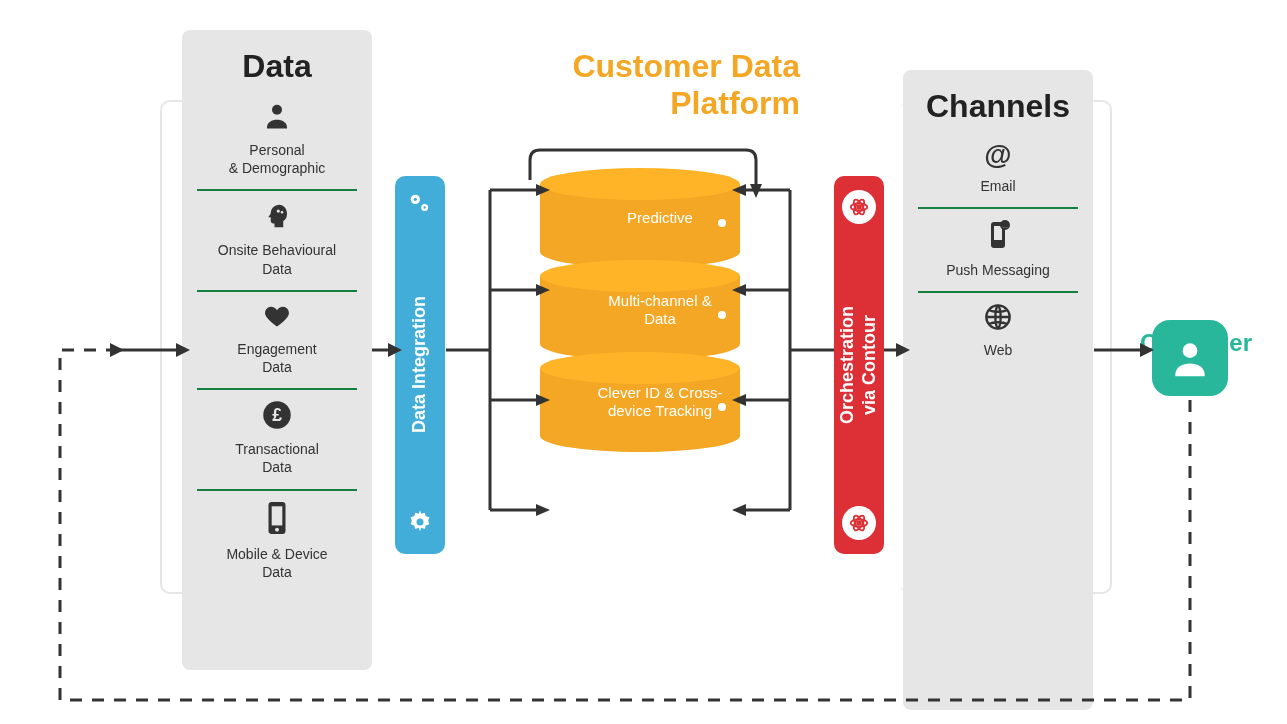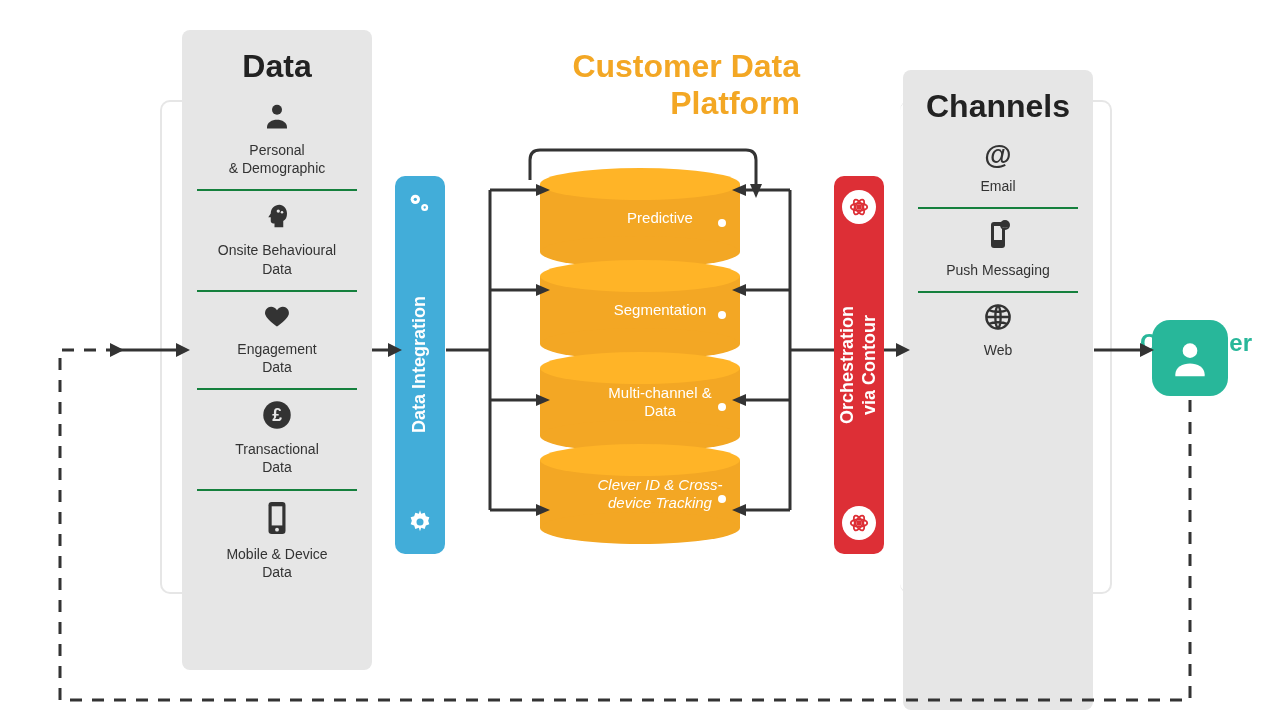--- a/index.html
+++ b/index.html
@@ -121,29 +121,25 @@
 
   <div class="cdp-title" style="left:480px;top:48px;width:320px;white-space:pre-line;">Customer Data
 Platform</div>
 
   <div class="cyl-stack" style="left:540px;top:184px;">
     <div class="cyl">
       <div class="cyl-label" style="white-space:pre-line;">Predictive</div>
         <div class="cyl-dot"></div>
     </div>
     <div class="cyl" style="margin-top:24px;">
-      <div class="cyl-label" style="white-space:pre-line;">Segmentation</div>
+      <div class="cyl-label" style="white-space:pre-line;">Multi-channel &amp;
+Data</div>
         <div class="cyl-dot"></div>
     </div>
     <div class="cyl" style="margin-top:24px;">
-      <div class="cyl-label" style="white-space:pre-line;">Multi-channel &amp;
-Data</div>
-        <div class="cyl-dot"></div>
-    </div>
-    <div class="cyl" style="margin-top:24px;font-style:italic;">
       <div class="cyl-label" style="white-space:pre-line;">Clever ID &amp; Cross-
 device Tracking</div>
         <div class="cyl-dot"></div>
     </div>
   </div>
 
   <svg style="position:absolute;left:446px;top:130px;width:388px;height:430px;" viewBox="0 0 388 430" fill="none" stroke="#333" stroke-width="3">
 
     <path d="M0 220 H44"></path>
     <path d="M44 60 V380"></path>

